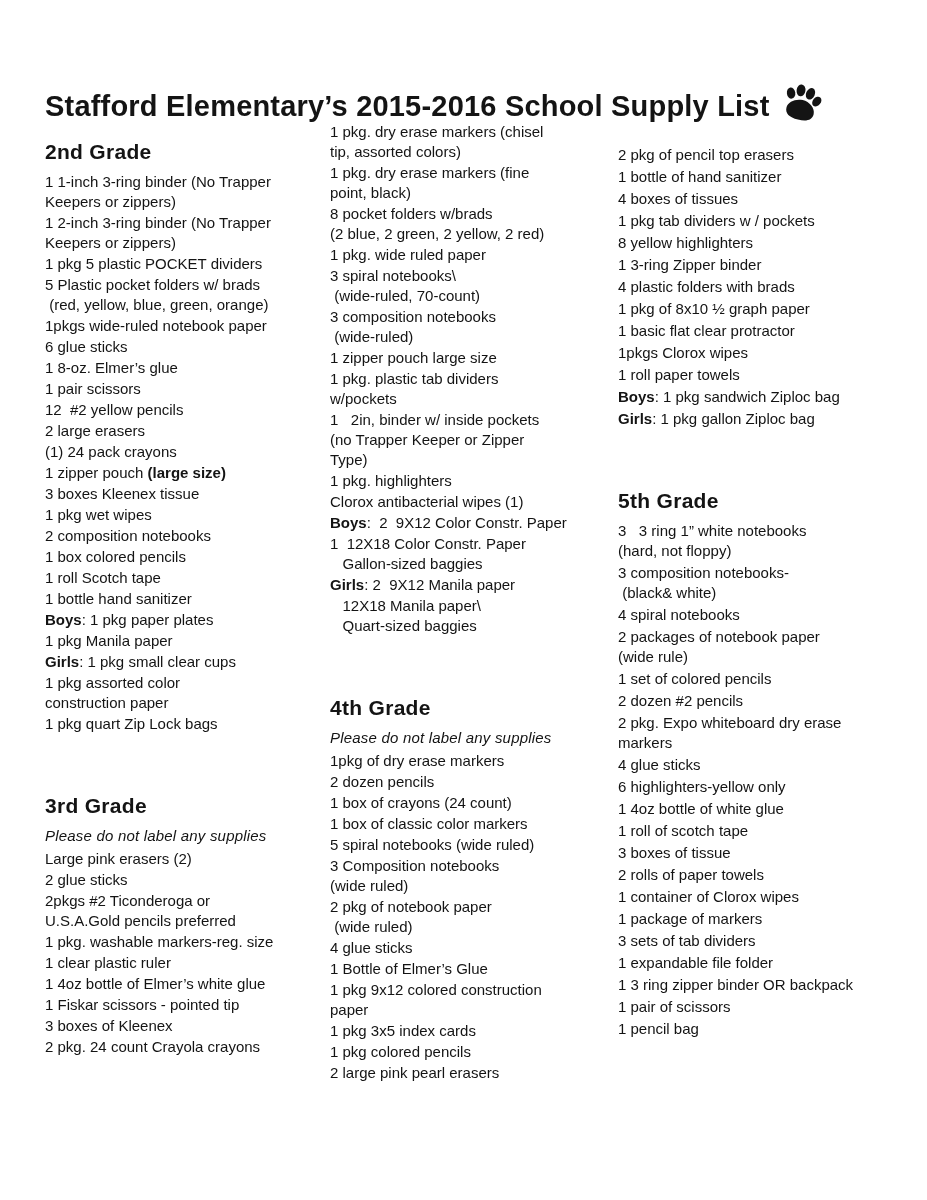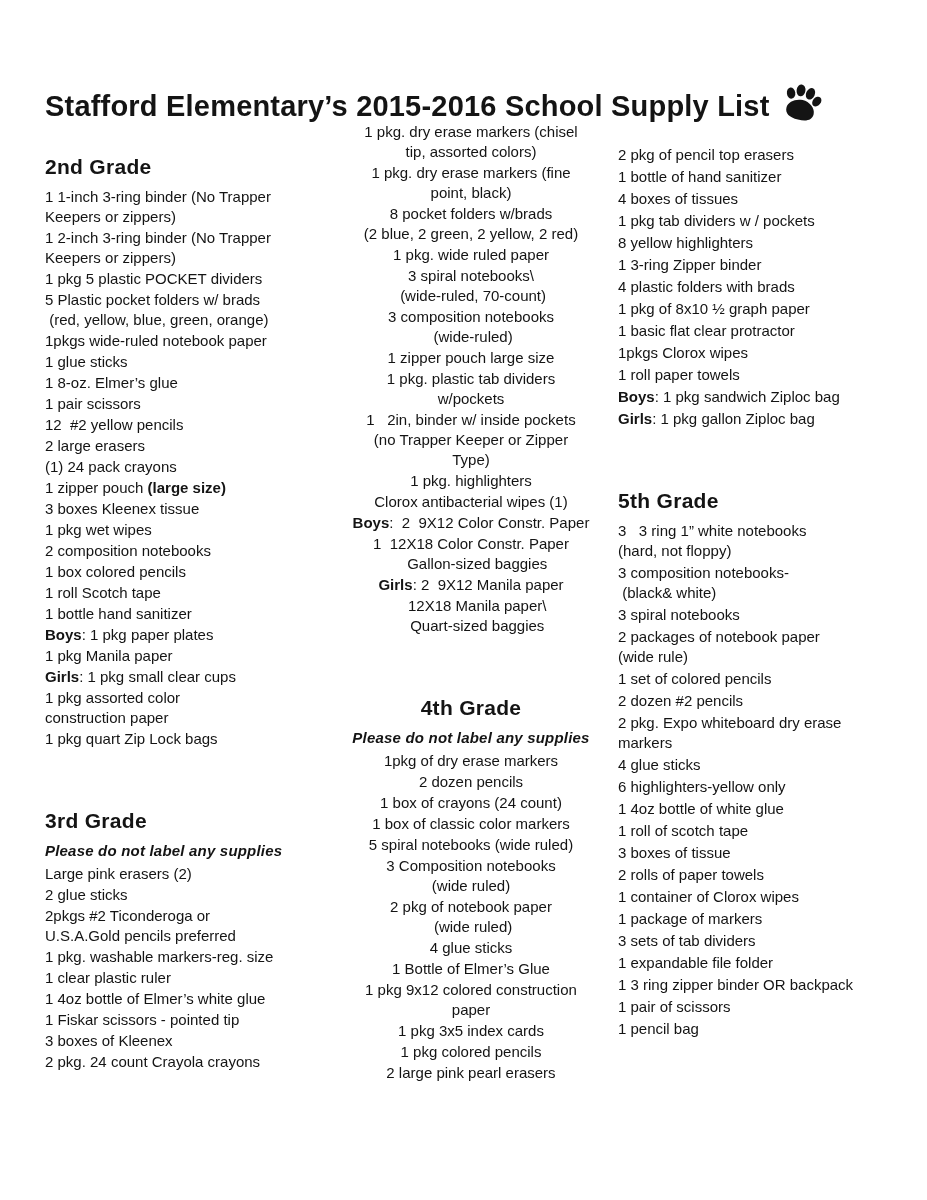--- a/index.html
+++ b/index.html
@@ -14,29 +14,29 @@
   }
   .title {
     position:absolute; left:45px; top:64px;
     font-size:29px; font-weight:bold; letter-spacing:0.2px;
     display:flex; align-items:center; gap:8px;
     white-space:nowrap;
   }
   .paw { display:inline-block; margin-left:2px; }
   .col { position:absolute; }
   .col-1 { left:45px;  top:140px; width:278px; }
-  .col-2 { left:330px; top:122px; width:282px;text-align:center; }
+  .col-2 { left:330px; top:122px; width:282px; }
   .col-3 { left:618px; top:145px; width:302px; }
   .block + .block { margin-top:60px; }
   .section-title {
     font-size:21px; font-weight:bold;
-    margin:15px 0 8px 0; letter-spacing:0.3px;
+    margin:0 0 8px 0; letter-spacing:0.3px;
   }
   .note {
-    font-size:15px; font-weight:bold; font-style:italic;
+    font-size:15px; font-weight:normal; font-style:italic;
     line-height:20px; margin-bottom:3px; letter-spacing:0.2px;
   }
   .item {
     font-size:15px; line-height:20px;
     white-space:pre-wrap;
     margin:0 0 1px 0;
   }
   .col-3 .item { margin-bottom:2px; }
   .item b { font-weight:bold; }
 </style>
@@ -64,21 +64,21 @@
       <div class="block">
         <h2 class="section-title">2nd Grade</h2>
         <div class="item">1 1-inch 3-ring binder (No Trapper
 Keepers or zippers)</div>
         <div class="item">1 2-inch 3-ring binder (No Trapper
 Keepers or zippers)</div>
         <div class="item">1 pkg 5 plastic POCKET dividers</div>
         <div class="item">5 Plastic pocket folders w/ brads
  (red, yellow, blue, green, orange)</div>
         <div class="item">1pkgs wide-ruled notebook paper</div>
-        <div class="item">1 glue sticks</div>
+        <div class="item">6 glue sticks</div>
         <div class="item">1 8-oz. Elmer’s glue</div>
         <div class="item">1 pair scissors</div>
         <div class="item">12  #2 yellow pencils</div>
         <div class="item">2 large erasers</div>
         <div class="item">(1) 24 pack crayons</div>
         <div class="item"><span>1 zipper pouch </span><b>(large size)</b></div>
         <div class="item">3 boxes Kleenex tissue</div>
         <div class="item">1 pkg wet wipes</div>
         <div class="item">2 composition notebooks</div>
         <div class="item">1 box colored pencils</div>
@@ -170,21 +170,21 @@
         <div class="item">1 roll paper towels</div>
         <div class="item"><b>Boys</b><span>: 1 pkg sandwich Ziploc bag</span></div>
         <div class="item"><b>Girls</b><span>: 1 pkg gallon Ziploc bag</span></div>
       </div>
       <div class="block">
         <h2 class="section-title">5th Grade</h2>
         <div class="item">3   3 ring 1” white notebooks
 (hard, not floppy)</div>
         <div class="item">3 composition notebooks-
  (black&amp; white)</div>
-        <div class="item">3 spiral notebooks</div>
+        <div class="item">4 spiral notebooks</div>
         <div class="item">2 packages of notebook paper
 (wide rule)</div>
         <div class="item">1 set of colored pencils</div>
         <div class="item">2 dozen #2 pencils</div>
         <div class="item">2 pkg. Expo whiteboard dry erase
 markers</div>
         <div class="item">4 glue sticks</div>
         <div class="item">6 highlighters-yellow only</div>
         <div class="item">1 4oz bottle of white glue</div>
         <div class="item">1 roll of scotch tape</div>

